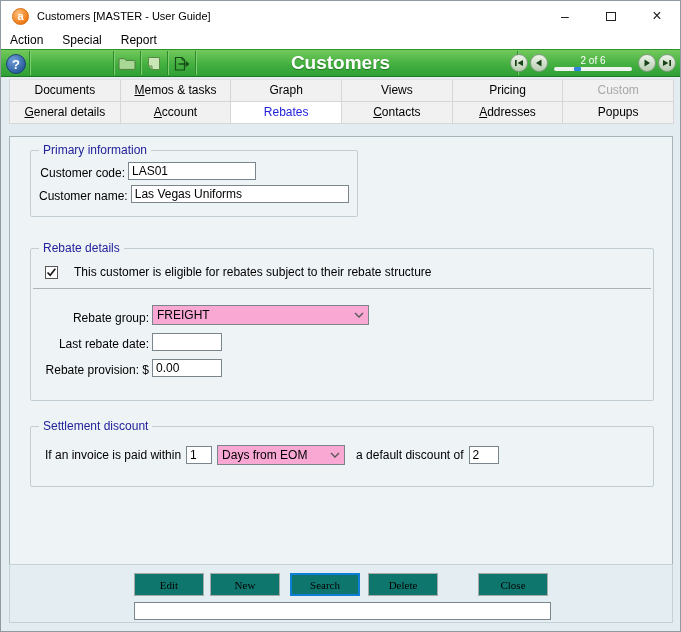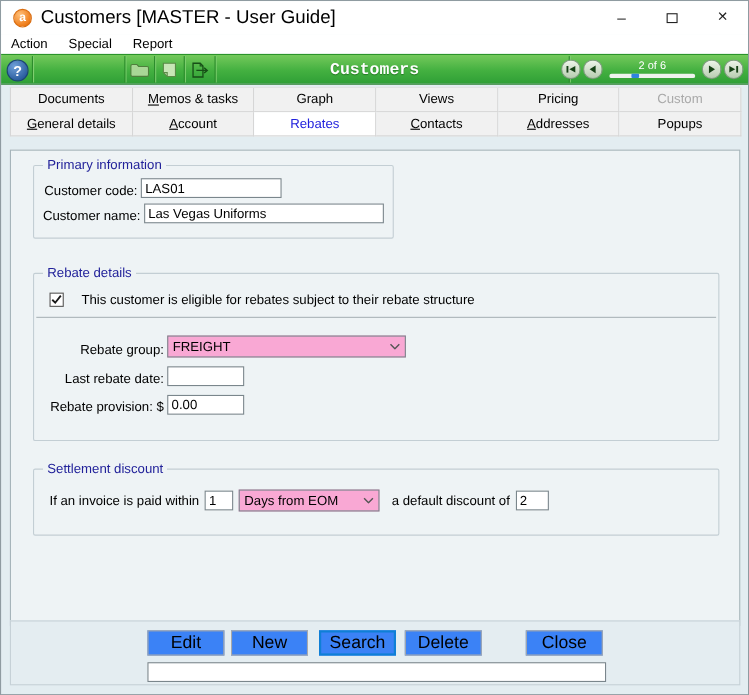--- a/index.html
+++ b/index.html
@@ -9,21 +9,21 @@
     background:#e3edf1;border:1px solid #8f9ba1;
     font-family:"Liberation Sans",sans-serif;font-size:12px;color:#000;
     overflow:hidden;
   }
   
   .titlebar{height:30px;background:#ffffff;display:flex;align-items:center;}
   .app-icon{width:17px;height:17px;margin-left:11px;border-radius:50%;
     background:radial-gradient(circle at 35% 30%,#ffc07a,#ef7d1a 70%,#c95f06);
     border:1px solid #d96d10;color:#fff;font-weight:bold;font-size:11px;
     display:flex;align-items:center;justify-content:center;line-height:1;}
-  .win-title{margin-left:8px;font-size:17px;}
+  .win-title{margin-left:8px;font-size:11px;}
   .win-controls{margin-left:auto;display:flex;height:100%;}
   .win-btn{width:46px;height:100%;display:flex;align-items:center;justify-content:center;
     font-size:14px;color:#222;}
   .max-glyph{width:10px;height:9px;border:1px solid #222;display:inline-block;}
   .close-glyph{font-size:16px;line-height:1;}
   
   .menubar{height:18px;background:#ffffff;display:flex;align-items:center;padding-left:9px;}
   .menu-item{margin-right:19px;}
   
   .toolbar{position:absolute;top:48px;left:0;right:0;height:28px;
@@ -32,22 +32,22 @@
   .tb-help{position:absolute;left:5px;top:4px;width:20px;height:20px;border-radius:50%;
     background:radial-gradient(circle at 35% 30%,#6f9fd8,#2a5d9e 75%);
     border:1px solid #1c4475;color:#fff;font-weight:bold;font-size:13px;
     display:flex;align-items:center;justify-content:center;}
   .tb-sep{position:absolute;top:1px;height:24px;width:0;
     border-left:1px solid #2c8c2c;border-right:1px solid #7fcf70;}
   .tb-cell{position:absolute;top:2px;width:26px;height:23px;
     display:flex;align-items:center;justify-content:center;}
   .tb-title{position:absolute;left:0;right:0;top:0;height:26px;
     display:flex;align-items:center;justify-content:center;
-    color:#fff;font-size:15px;font-weight:bold;text-shadow:0 1px 1px rgba(0,60,0,.45);
-    pointer-events:none;font-family:Liberation Mono, monospace;}
+    color:#fff;font-size:19px;font-weight:bold;text-shadow:0 1px 1px rgba(0,60,0,.45);
+    pointer-events:none;}
   .nav{position:absolute;right:4px;top:4px;display:flex;align-items:center;gap:2px;}
   .nav-btn{width:18px;height:18px;border-radius:50%;
     background:linear-gradient(#eef4ea,#b7cdb0);border:1px solid #7f9c7f;
     display:flex;align-items:center;justify-content:center;padding:0;}
   .nav-mid{width:86px;display:flex;flex-direction:column;align-items:center;
     color:#fff;font-size:10px;line-height:11px;}
   .nav-track{width:78px;height:4px;background:#eef3ee;border-radius:2px;position:relative;margin-top:1px;}
   .nav-thumb{position:absolute;top:0;width:7px;height:4px;background:#2f84e0;border-radius:1px;}
   
   .tabs{position:absolute;left:8px;top:78px;width:665px;
@@ -88,22 +88,22 @@
     display:flex;align-items:center;justify-content:center;}
   .checkbox svg{visibility:hidden;}
   .checkbox.checked svg{visibility:visible;}
   .divider{border-top:1px solid #aab4b8;margin:9px -6px 0 -6px;}
   .rebate-rows .frow{margin-top:8px;}
   .settle-row{display:flex;align-items:center;gap:5px;margin:12px 0 0 6px;white-space:nowrap;}
   
   .footer{position:absolute;left:8px;top:563px;width:664px;height:59px;
     background:#e4edf1;border:1px solid #c6d1d7;}
   .btnrow{position:absolute;left:124px;top:8px;display:flex;}
-  .fbtn{width:70px;height:23px;background:#3b82f6;border:1px solid #a9a9a9;
-    font-family:Liberation Sans, sans-serif;font-size:16px;padding:0;}
+  .fbtn{width:70px;height:23px;background:#0f766e;border:1px solid #a9a9a9;
+    font-family:Liberation Serif, serif;font-size:11px;padding:0;}
   .fbtn.focused{border:2px solid #0f7fd6;}
   .gap6{margin-left:6px;}.gap10{margin-left:10px;}.gap8{margin-left:8px;}.gap40{margin-left:40px;}
   .status{position:absolute;left:124px;top:37px;width:417px;height:16px;
     border:1px solid #5a5a5a;background:#fff;padding:0 2px;}
   u{text-decoration:underline;}
 </style>
 </head>
 <body>
 
 <div class="window">

